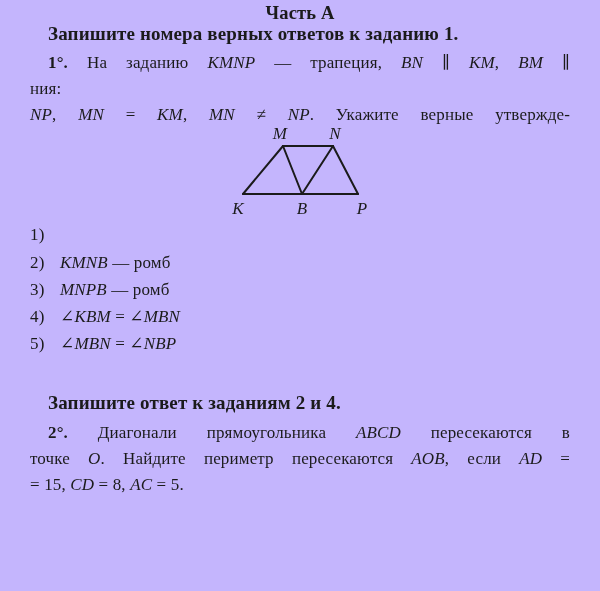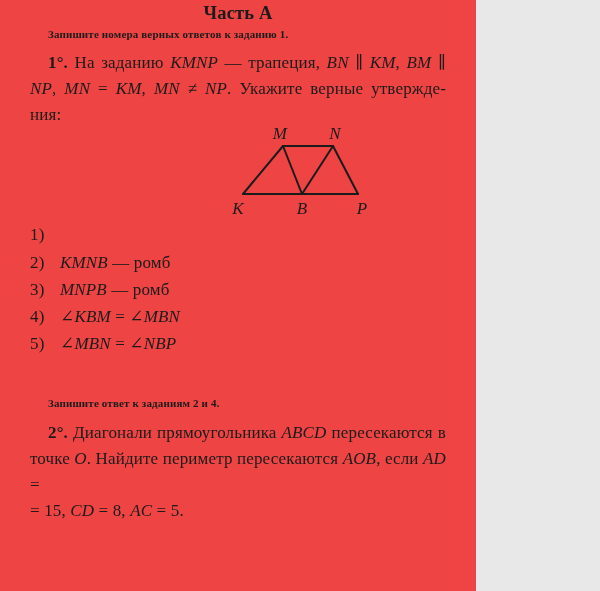--- a/index.html
+++ b/index.html
@@ -1,40 +1,40 @@
 <!DOCTYPE html>
 <html><head>
 <meta charset="utf-8">
 <style>
   html, body { margin: 0; padding: 0; background: #e8e8e8; }
   .page {
     position: relative;
-    width: 476px;
+    width: 600px;
     height: 591px;
-    background: #ef4444;
+    background: #c4b5fd;
     font-family: "Liberation Serif", "DejaVu Serif", serif;
     color: #1b1b1b;
     font-size: 17px;
     overflow: hidden;
     letter-spacing: 0.15px;
   }
   .heading {
     position: absolute;
     left: 0;
     width: 100%;
     text-align: center;
     font-weight: bold;
     font-size: 18.5px;
     line-height: 24px;
   }
   .instr {
     position: absolute;
     left: 48px;
     font-weight: bold;
-    font-size: 11px;
+    font-size: 19px;
     line-height: 24px;
   }
   .para {
     position: absolute;
     left: 30px;
     right: 30px;
     line-height: 26px;
   }
   .line { display: block; }
   .just { text-align: justify; text-align-last: justify; }
@@ -62,22 +62,22 @@
 <body>
 
 <div class="page">
 
   <div class="heading" style="top:1px">Часть А</div>
 
   <div class="instr" style="top:22px">Запишите номера верных ответов к заданию 1.</div>
 
   <div class="para" style="top:50px">
     <span class="line just indent"><span class="bold">1°.</span><span> На заданию </span><span class="var">KMNP</span><span> — трапеция, </span><span class="var">BN</span><span> ∥ </span><span class="var">KM</span><span>, </span><span class="var">BM</span><span> ∥</span></span>
+    <span class="line"><span>ния:</span></span>
     <span class="line just"><span class="var">NP</span><span>, </span><span class="var">MN</span><span> = </span><span class="var">KM</span><span>, </span><span class="var">MN</span><span> ≠ </span><span class="var">NP</span><span>. Укажите верные утвержде-</span></span>
-    <span class="line"><span>ния:</span></span>
   </div>
 
   <svg class="figure" width="160" height="94" viewBox="0 0 160 94">
     <line x1="18" y1="70" x2="133" y2="70"></line>
     <line x1="18" y1="70" x2="58" y2="22"></line>
     <line x1="58" y1="22" x2="108" y2="22"></line>
     <line x1="108" y1="22" x2="133" y2="70"></line>
     <line x1="58" y1="22" x2="77" y2="70"></line>
     <line x1="77" y1="70" x2="108" y2="22"></line>
     <text x="55" y="15" text-anchor="middle">M</text>

